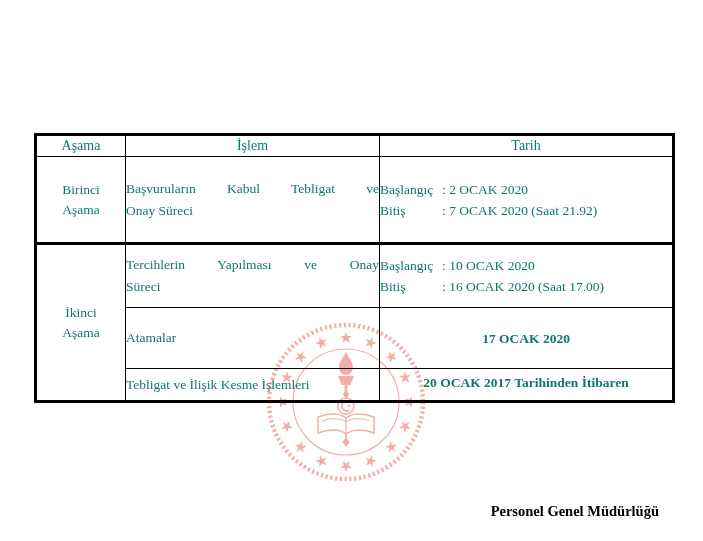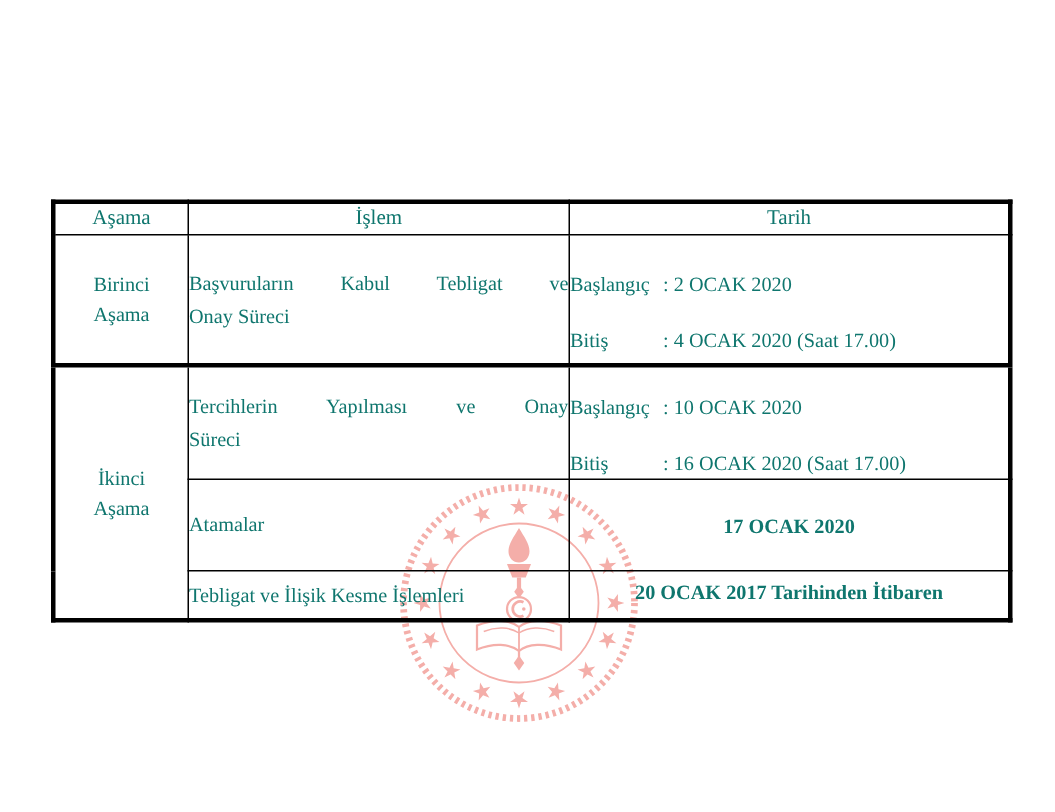--- a/index.html
+++ b/index.html
@@ -37,21 +37,21 @@
   tr.r3 { height:61px; }
   tr.r4 { height:33px; }
 
   td.stage { text-align:center; line-height:20px; }
   td.islem { padding:0 10px; line-height:22px; }
   td.tarih { padding-left:8px; line-height:21px; }
   td.tarih.center { text-align:center; padding-left:0;font-weight:bold; }
   tr.r4 td.tarih { vertical-align:top; padding-top:3px; }
 
   .just { text-align:justify; text-align-last:justify; }
-  .date-line { white-space:nowrap;margin-top:16px; }
+  .date-line { white-space:nowrap; }
   .dlabel { display:inline-block; width:62px; }
 
   .signature {
     position:absolute; top:503px; right:44px; z-index:2;
     font-size:14.5px; font-weight:bold;
   }
 </style>
 </head>
 <body>
 
@@ -118,21 +118,21 @@
         </td>
         <td class="islem">
           <div class="just">Başvuruların Kabul Tebligat ve</div>
           <div>Onay Süreci</div>
         </td>
         <td class="tarih">
           <div class="date-line">
             <span class="dlabel">Başlangıç</span><span>:</span> <span>2 OCAK 2020</span>
           </div>
           <div class="date-line">
-            <span class="dlabel">Bitiş</span><span>:</span> <span>4 OCAK 2020 (Saat 17.00)</span>
+            <span class="dlabel">Bitiş</span><span>:</span> <span>7 OCAK 2020 (Saat 21.92)</span>
           </div>
         </td>
       </tr>
 
       <tr class="r2">
         <td class="stage" rowspan="3">
           <div>İkinci</div>
           <div>Aşama</div>
         </td>
         <td class="islem">
@@ -154,14 +154,15 @@
         <td class="tarih center">17 OCAK 2020</td>
       </tr>
 
       <tr class="r4">
         <td class="islem">Tebligat ve İlişik Kesme İşlemleri</td>
         <td class="tarih center">20 OCAK 2017  Tarihinden İtibaren</td>
       </tr>
     </tbody>
   </table>
 
+  <div class="signature">Personel Genel Müdürlüğü</div>
 
 </div>
 
 </body></html>

